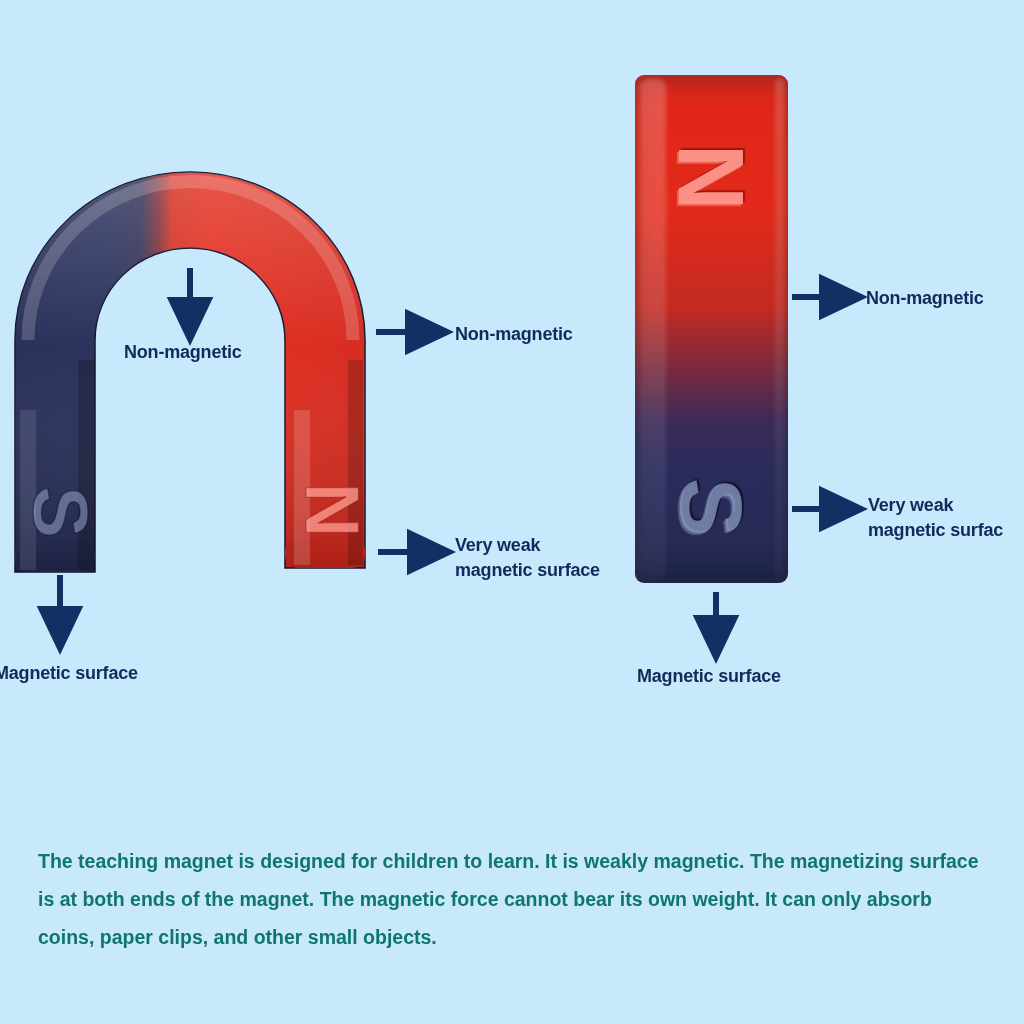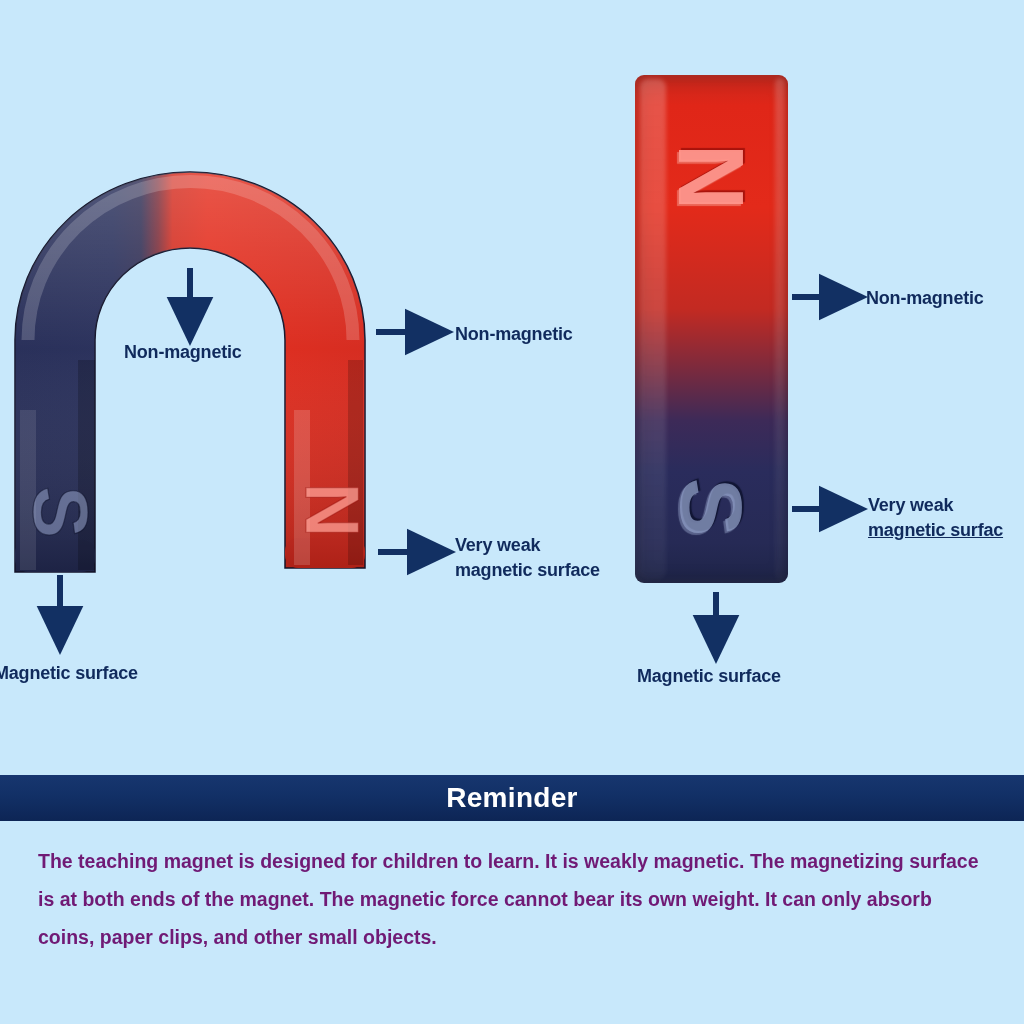--- a/index.html
+++ b/index.html
@@ -85,21 +85,21 @@
   .rem-bar{
     position:absolute;left:0;top:775px;width:1024px;height:46px;
     background:linear-gradient(180deg,#17366f 0%,#123066 45%,#0d2555 100%);
     display:flex;align-items:center;justify-content:center;
   }
   .rem-bar .title{
     color:#ffffff;font-weight:bold;font-size:28px;letter-spacing:0.3px;
   }
   .rem-body{
     position:absolute;left:38px;top:842px;width:952px;
-    color:#701a75;font-weight:bold;font-size:19.5px;line-height:38px;
+    color:#0f766e;font-weight:bold;font-size:19.5px;line-height:38px;
   }
 </style>
 </head>
 <body>
 
 <div id="stage">
 
   <div class="diagram">
 
     <div class="horseshoe">
@@ -196,25 +196,22 @@
     <div class="lbl" style="left:455px; top:322px;">Non-magnetic</div>
 
     <div class="lbl" style="left:455px; top:533px;">Very weak</div>
     <div class="lbl" style="left:455px; top:558px;">magnetic surface</div>
 
     <div class="lbl" style="left:-6px; top:661px;">Magnetic surface</div>
 
     <div class="lbl" style="left:866px; top:286px;">Non-magnetic</div>
 
     <div class="lbl" style="left:868px; top:493px;">Very weak</div>
-    <div class="lbl" style="left:868px; top:518px;text-decoration:underline;">magnetic surfac</div>
+    <div class="lbl" style="left:868px; top:518px;">magnetic surfac</div>
 
     <div class="lbl" style="left:637px; top:664px;">Magnetic surface</div>
 
   </div>
 
-  <div class="rem-bar">
-    <span class="title">Reminder</span>
-  </div>
 
   <div class="rem-body">The teaching magnet is designed for children to learn. It is weakly magnetic. The magnetizing surface is at both ends of the magnet. The magnetic force cannot bear its own weight. It can only absorb coins, paper clips, and other small objects.</div>
 
 </div>
 
 </body></html>

